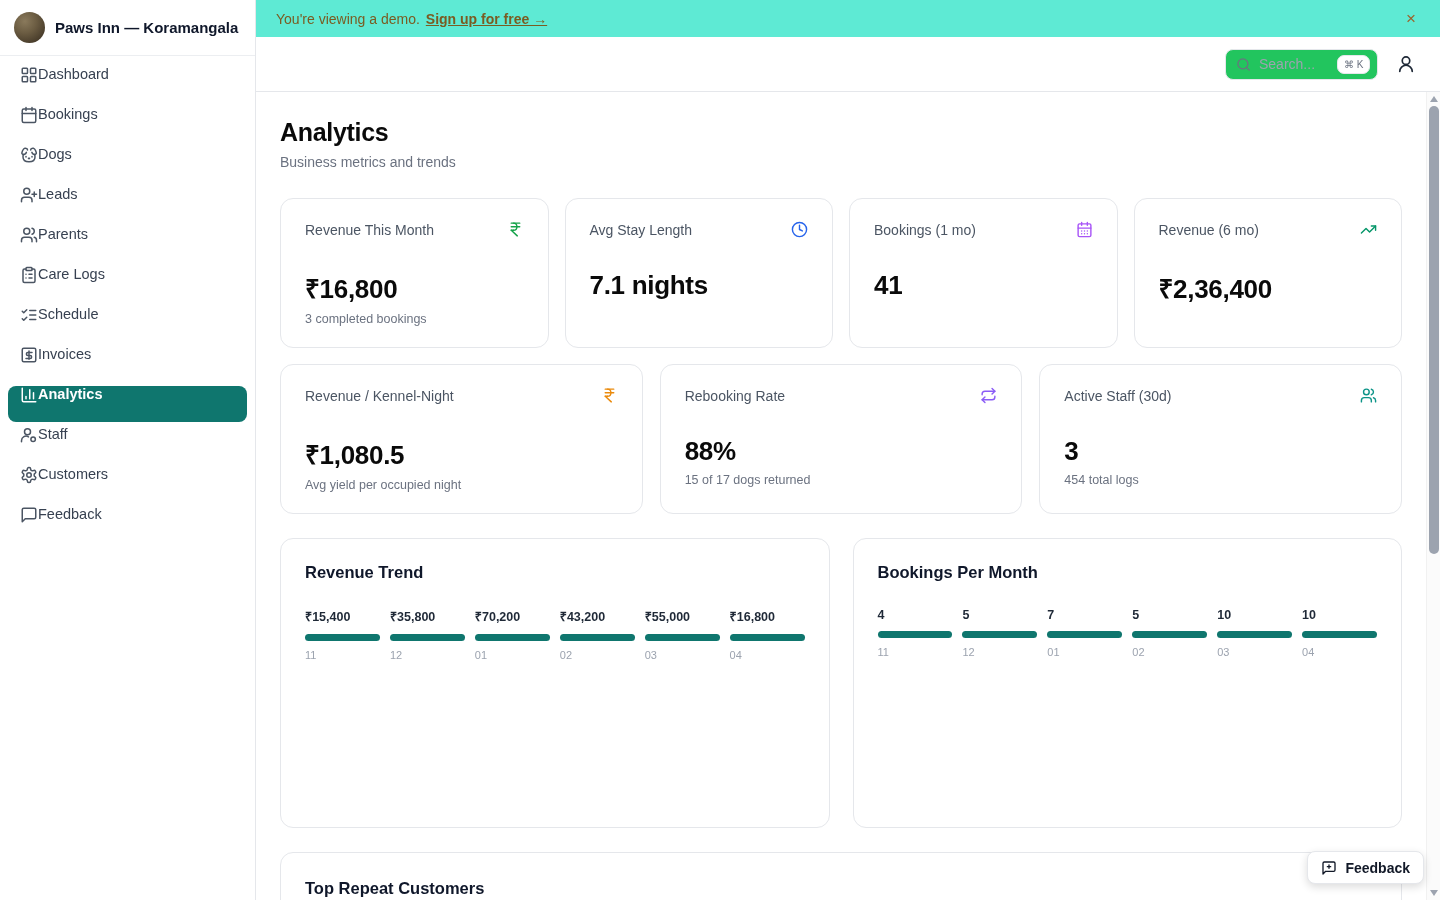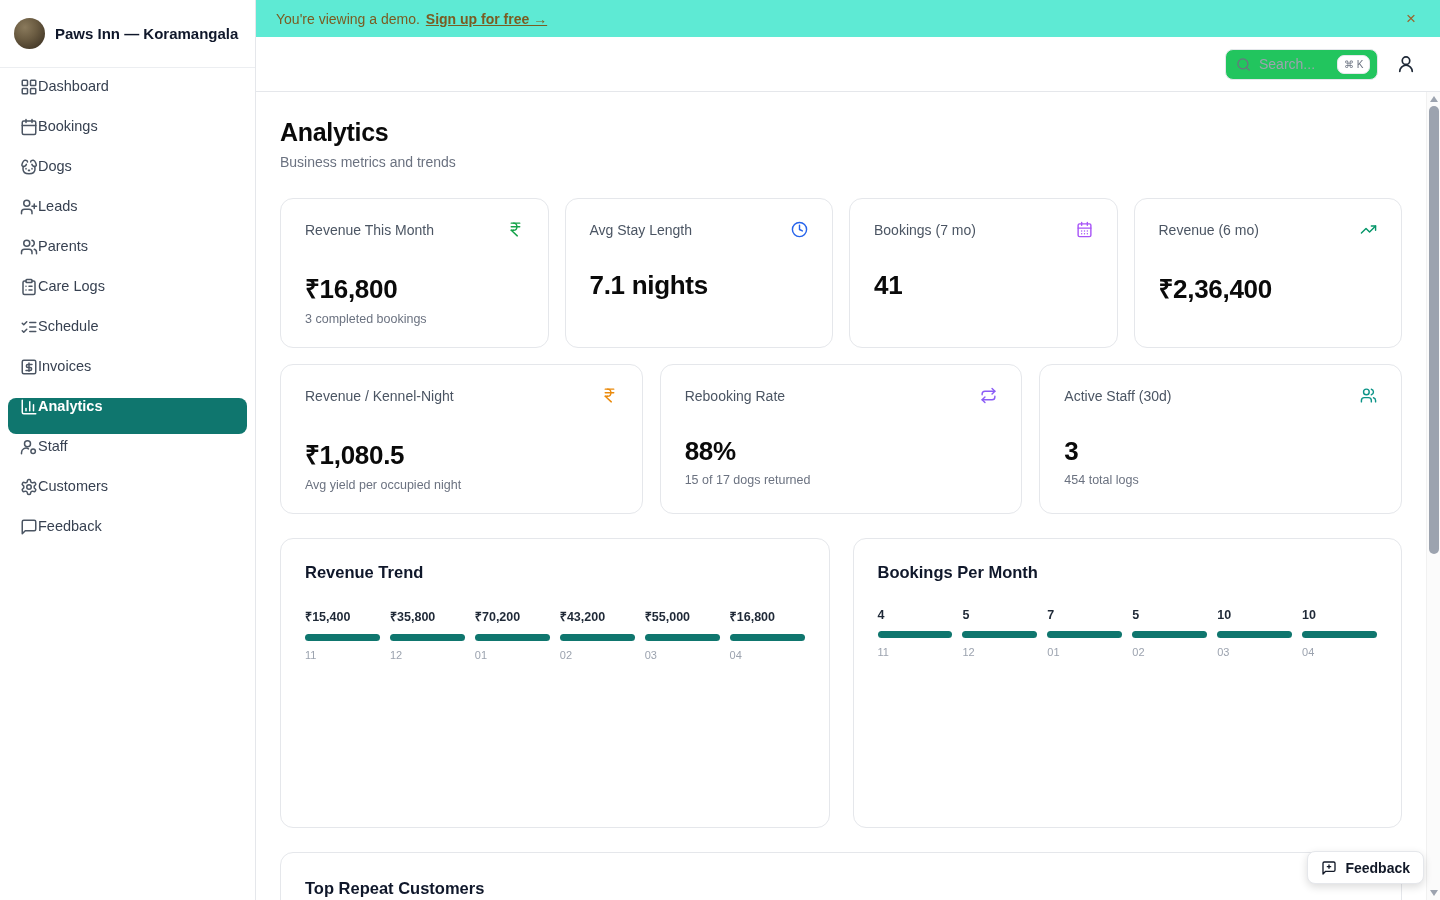--- a/index.html
+++ b/index.html
@@ -26,21 +26,21 @@
     margin-left: auto; color: #9a642c; font-size: 17px; line-height: 1;
     cursor: pointer; padding: 2px 4px;
   }
 
   
   .sidebar {
     position: absolute; left: 0; top: 0; bottom: 0; width: 256px;
     background: #fff; border-right: 1px solid #e5e7eb; z-index: 5;
   }
   .sidebar-header {
-    height: 68px; display: flex; align-items: center; gap: 10px;
+    height: 56px; display: flex; align-items: center; gap: 10px;
     padding: 8px 14px; border-bottom: 1px solid #eceef1;
   }
   .logo {
     width: 31px; height: 31px; border-radius: 50%; flex: none;
     background: radial-gradient(circle at 35% 30%, #8a7a5c 0%, #6b5c42 40%, #4a3e2c 75%, #332a1d 100%);
   }
   .brand { font-weight: 700; font-size: 15px; color: #0f172a; }
   .nav { padding: 10px 8px; }
   .nav-item {
     display: flex; align-items: flex-start; 
@@ -338,21 +338,21 @@
             <svg viewBox="0 0 24 24" fill="none" stroke="currentColor" stroke-width="2" stroke-linecap="round" stroke-linejoin="round">
               <circle cx="12" cy="12" r="10"></circle>
               <path d="M12 6v6l4 2"></path>
             </svg>
           </span>
         </div>
         <div class="stat-value">7.1 nights</div>
       </div>
       <div class="stat-card">
         <div class="stat-head">
-          <span class="stat-title">Bookings (7 mo)</span>
+          <span class="stat-title">Bookings (1 mo)</span>
           <span class="stat-icon" style="color:#a855f7">
             <svg viewBox="0 0 24 24" fill="none" stroke="currentColor" stroke-width="2" stroke-linecap="round" stroke-linejoin="round">
               <rect x="3" y="4" width="18" height="18" rx="2"></rect>
               <path d="M16 2v4M8 2v4M3 10h18"></path>
               <path d="M8 14h.01M12 14h.01M16 14h.01M8 18h.01M12 18h.01M16 18h.01"></path>
             </svg>
           </span>
         </div>
         <div class="stat-value">41</div>
       </div>

